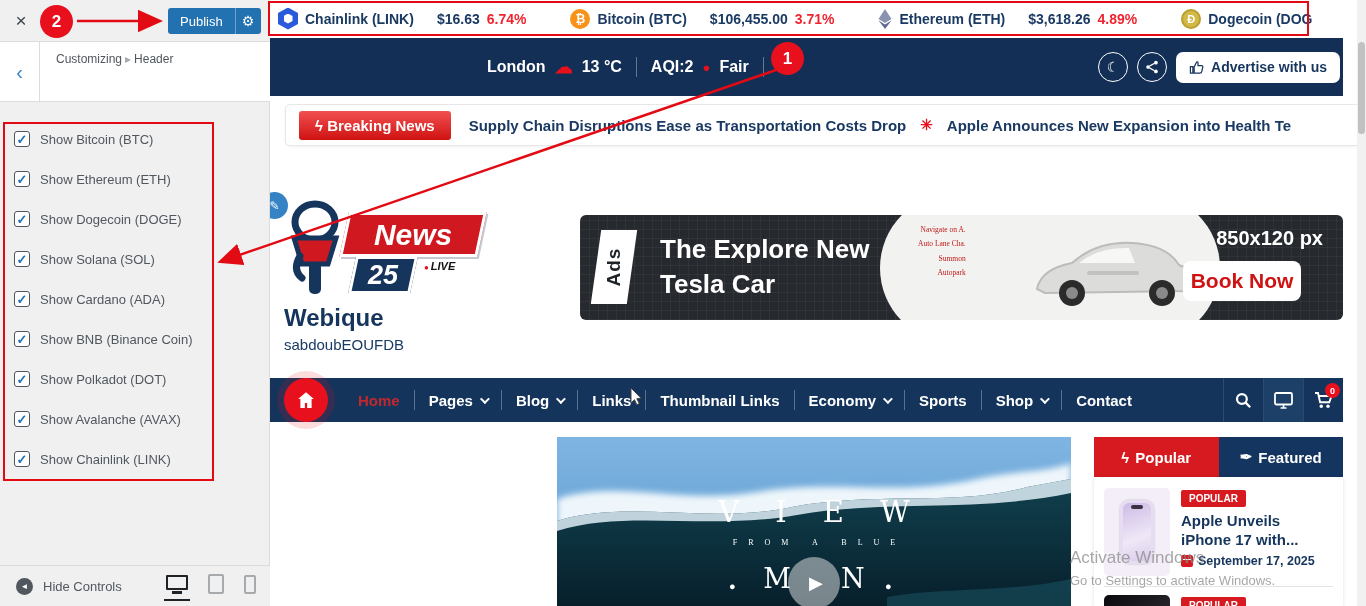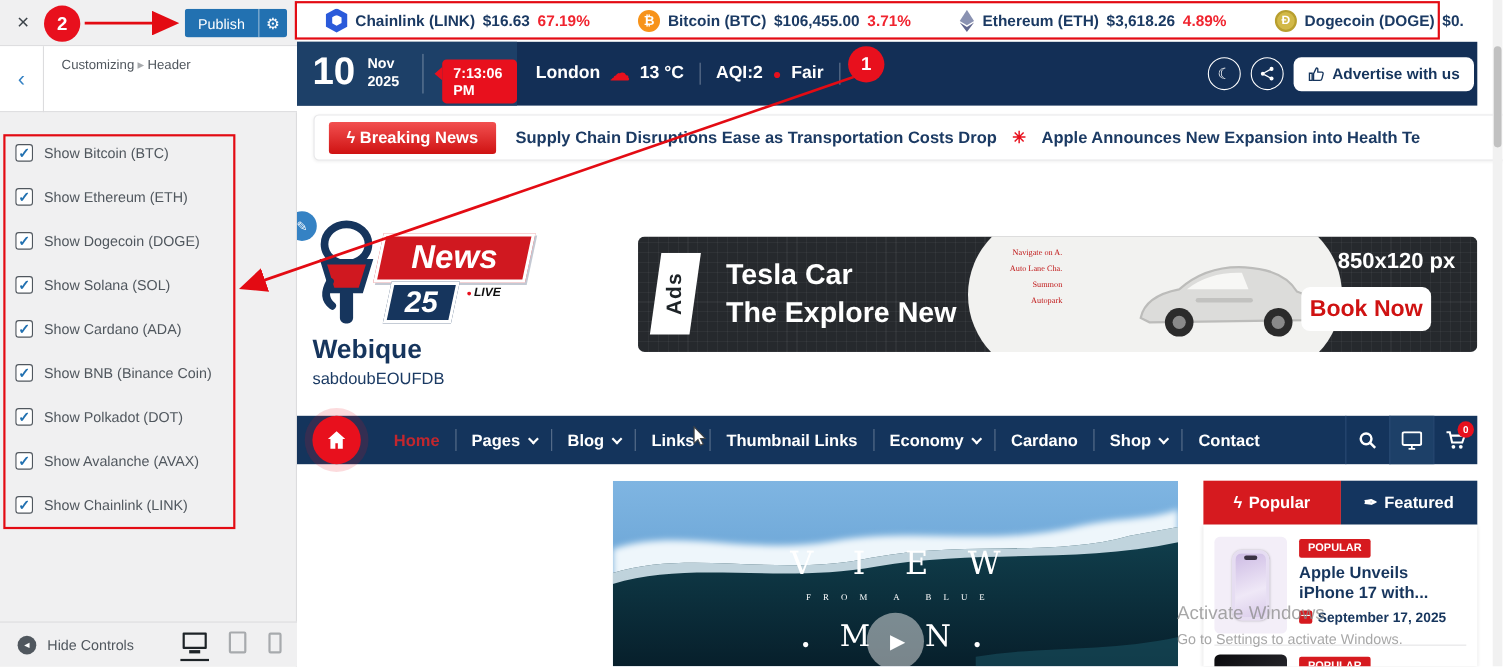--- a/index.html
+++ b/index.html
@@ -62,26 +62,26 @@
   .dev-desktop .stand { width:10px; height:3px; background:#1d2327; margin:1px auto 0; }
   .dev-desktop .underline { position:absolute; left:-2px; bottom:-7px; width:26px; height:2px; background:#1d2327; }
   .dev-tablet { width:16px; height:20px; border:2px solid #a7aaad; border-radius:2px; }
   .dev-mobile { width:12px; height:19px; border:2px solid #a7aaad; border-radius:2px; }
 
   
   .preview { position:absolute; left:270px; top:0; width:1096px; height:606px;
     background:#fff; overflow:hidden; }
 
   
-  .ticker { position:absolute; left:18px; top:0; width:1042px; height:37px;
+  .ticker { position:absolute; left:0; top:0; width:1042px; height:37px;
     display:flex; align-items:center; padding-left:8px; gap:44px;
     overflow:hidden; white-space:nowrap; background:#fff; }
   .t-item { display:flex; align-items:center; gap:7px; flex:none; }
   .t-name { color:#1b3a63; font-weight:bold; font-size:14px; }
-  .t-price { color:#1b3a63; font-weight:bold; font-size:14px; }
+  .t-price { color:#1b3a63; font-weight:bold; font-size:14px;margin-left:16px; }
   .t-change { color:#f0242f; font-weight:bold; font-size:14px; }
   .icon-chainlink { width:20px; height:22px; background:#2a5ada;
     clip-path:polygon(50% 0,100% 25%,100% 75%,50% 100%,0 75%,0 25%);
     display:flex; align-items:center; justify-content:center; }
   .icon-chainlink i { display:block; width:9px; height:10px; background:#fff;
     clip-path:polygon(50% 0,100% 25%,100% 75%,50% 100%,0 75%,0 25%); }
   .icon-coin { width:20px; height:20px; border-radius:50%; color:#fff;
     font-weight:bold; font-size:12px; display:flex; align-items:center; justify-content:center; }
   .icon-btc { background:#f7931a; }
   .icon-doge { background:#d2b948; border:2px solid #b89f2e; color:#fff; font-size:11px; }
@@ -338,21 +338,21 @@
 
 <main class="preview">
 
   <div class="ticker">
     <div class="t-item">
       <span class="icon-chainlink">
           <i></i>
         </span>
       <span class="t-name">Chainlink (LINK)</span>
       <span class="t-price">$16.63</span>
-      <span class="t-change">67.19%</span>
+      <span class="t-change">6.74%</span>
     </div>
     <div class="t-item">
       <span class="icon-coin icon-btc">₿</span>
       <span class="t-name">Bitcoin (BTC)</span>
       <span class="t-price">$106,455.00</span>
       <span class="t-change">3.71%</span>
     </div>
     <div class="t-item">
       <span class="icon-eth">
           <svg width="14" height="20" viewBox="0 0 14 20">
@@ -367,29 +367,20 @@
     <div class="t-item">
       <span class="icon-coin icon-doge">Ð</span>
       <span class="t-name">Dogecoin (DOGE)</span>
       <span class="t-price">$0.18</span>
 
     </div>
 
   </div>
 
   <div class="topbar">
-    <div class="topbar-date-zone">
-      <div class="date-day">10</div>
-      <div class="date-mmyy">
-        <div>Nov</div>
-        <div>2025</div>
-      </div>
-      <div class="tb-div" style="left:114px"></div>
-      <div class="time-badge">7:13:06 PM</div>
-    </div>
     <div class="weather">
       <span>London</span>
       <span class="cloud-icon">☁</span>
       <span>13 °C</span>
       <span class="w-sep"></span>
       <span>AQI:2</span>
       <span class="aqi-dot">●</span>
       <span>Fair</span>
       <span class="w-sep"></span>
     </div>
@@ -447,22 +438,22 @@
     <div class="logo-live">LIVE</div>
     <div class="site-name">Webique</div>
     <div class="site-tagline">sabdoubEOUFDB</div>
   </div>
 
   <div class="ad-banner">
     <div class="ads-tag">
         <span>Ads</span>
       </div>
     <div class="ad-title">
+      <div>The Explore New</div>
       <div>Tesla Car</div>
-      <div>The Explore New</div>
     </div>
     <div class="car-blob">
       <div class="car-feats" style="white-space:pre-line">Navigate on A.
 Auto Lane Cha.
 Summon
 Autopark</div>
       <svg class="car-svg" width="175" height="85" viewBox="0 0 175 85">
         <path d="M10 58 Q14 38 45 32 Q70 10 105 12 Q140 14 152 34 Q170 40 168 56 L160 60 L18 62 Z" fill="#dcdcda" stroke="#bcbcba" stroke-width="2"></path>
         <path d="M52 32 Q72 16 102 17 L108 32 Z" fill="#f7f7f5"></path>
         <circle cx="45" cy="62" r="13" fill="#2b2b2b"></circle>
@@ -504,21 +495,21 @@
       <span class="nav-item">
           <span>Thumbnail Links</span>
         </span>
       <span class="nav-div"></span>
       <span class="nav-item">
           <span>Economy</span>
           <span class="chev"></span>
         </span>
       <span class="nav-div"></span>
       <span class="nav-item">
-          <span>Cardano</span>
+          <span>Sports</span>
         </span>
       <span class="nav-div"></span>
       <span class="nav-item">
           <span>Shop</span>
           <span class="chev"></span>
         </span>
       <span class="nav-div"></span>
       <span class="nav-item">
           <span>Contact</span>
         </span>

